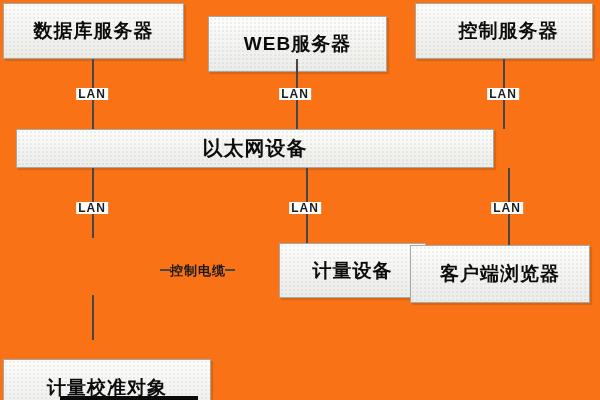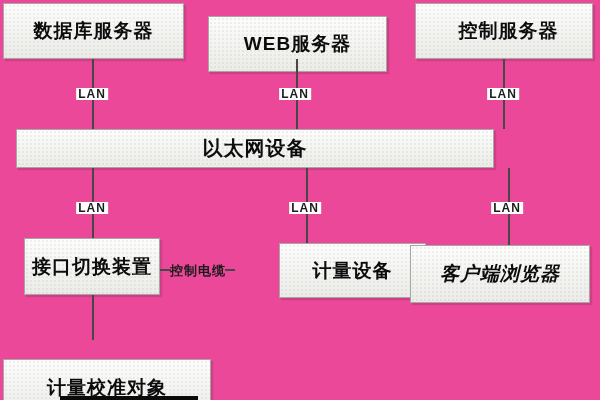--- a/index.html
+++ b/index.html
@@ -1,17 +1,17 @@
 <!DOCTYPE html>
 <html><head>
 <meta charset="utf-8">
 <style>
   html,body{margin:0;padding:0;background:#fff;}
   #canvas{
-    position:relative;width:600px;height:400px;background:#ec4899;
+    position:relative;width:600px;height:400px;background:#f97316;
     font-family:"Liberation Sans","DejaVu Sans",sans-serif;overflow:hidden;
   }
   .node{
     position:absolute;display:flex;align-items:center;justify-content:center;
     border:1px solid #a6a6a4;
     background-image:
       radial-gradient(rgba(175,175,170,0.18) 1px, transparent 1px),
       linear-gradient(#fdfdfc, #ebebe8);
     background-size:4px 4px,100% 100%;
     box-shadow:2px 2px 1px rgba(0,0,0,0.12);
@@ -37,23 +37,22 @@
 <body>
 
 <div id="canvas">
 
   <div class="node" style="left:3px;top:3px;width:181px;height:56px;">数据库服务器</div>
   <div class="node" style="left:208px;top:16px;width:179px;height:56px;">WEB服务器</div>
   <div class="node" style="left:415px;top:3px;width:178px;height:56px;padding-left:9px;">控制服务器</div>
 
   <div class="node eth" style="left:16px;top:129px;width:478px;height:39px;">以太网设备</div>
 
-  <div class="node" style="left:24px;top:238px;width:136px;height:57px;">接口切换装置</div>
   <div class="node" style="left:235px;top:243px;width:147px;height:55px;margin-left:44px;">计量设备</div>
-  <div class="node" style="left:410px;top:245px;width:180px;height:58px;font-style:italic;">客户端浏览器</div>
+  <div class="node" style="left:410px;top:245px;width:180px;height:58px;">客户端浏览器</div>
 
   <div class="node" style="left:3px;top:359px;width:208px;height:57px;">计量校准对象</div>
 
   <div class="vline" style="left:92px;top:59px;height:70px;"></div>
   <div class="vline" style="left:296px;top:59px;height:70px;"></div>
   <div class="vline" style="left:503px;top:59px;height:70px;"></div>
 
   <div class="vline" style="left:92px;top:168px;height:70px;"></div>
   <div class="vline" style="left:306px;top:168px;height:75px;"></div>
   <div class="vline" style="left:508px;top:168px;height:77px;"></div>

